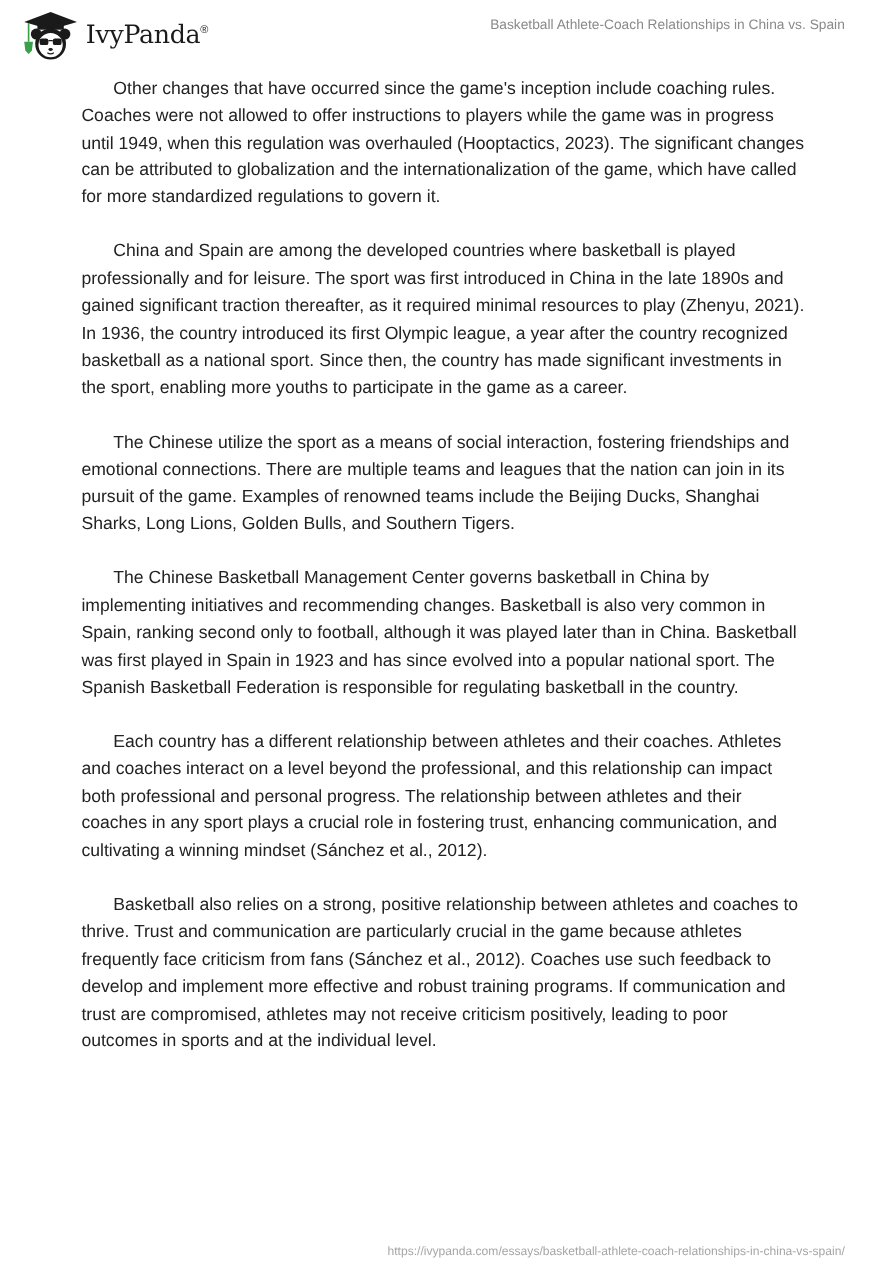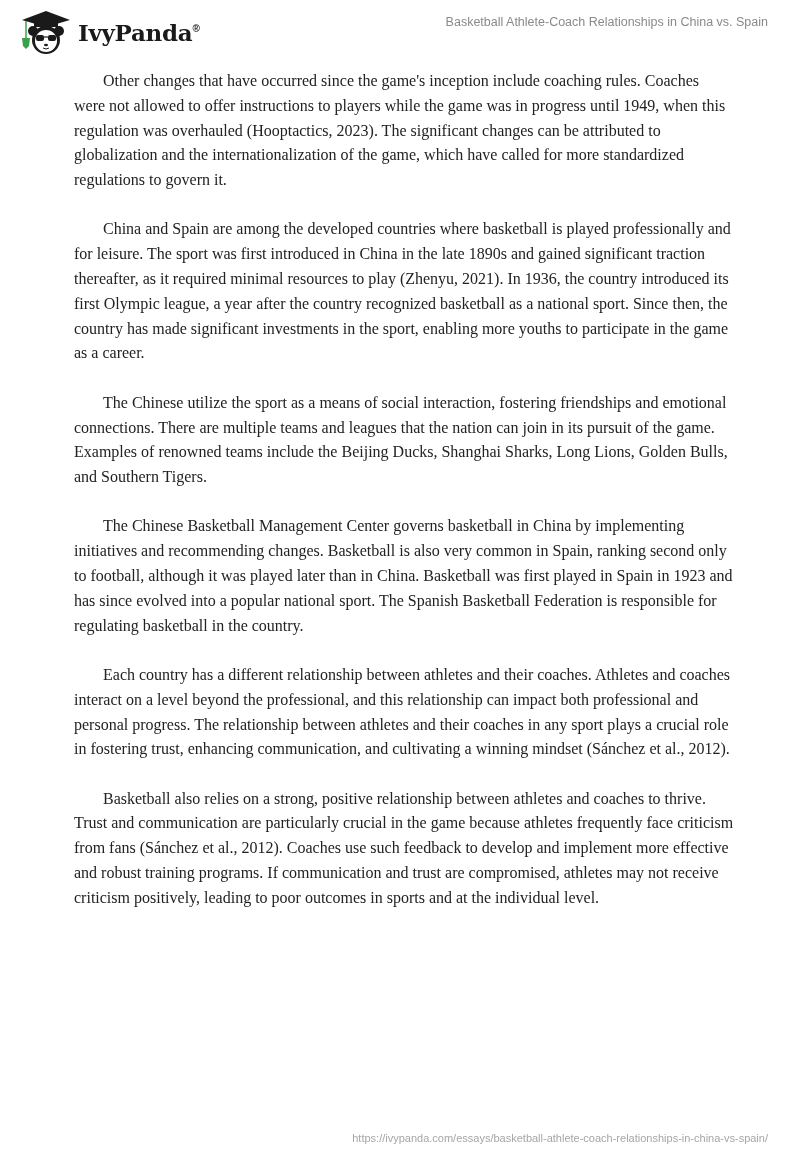--- a/index.html
+++ b/index.html
@@ -4,32 +4,32 @@
 <style>
   html, body { margin: 0; padding: 0; }
   body {
     width: 800px; height: 1160px; background: #ffffff; position: relative; overflow: hidden;
     font-family: "Liberation Sans", sans-serif; color: #222222;
   }
   .header { position: absolute; left: 0; top: 0; width: 800px; height: 62px; }
   .logo { position: absolute; left: 16px; top: 8px; display: flex; align-items: center; }
   .logo-icon { width: 58px; height: 48px; }
   .logo-text {
-    font-family: "DejaVu Serif", "Liberation Serif", serif; font-weight: bold;
+    font-family: "DejaVu Serif", "Liberation Serif", serif; font-weight: normal;
     font-size: 23px; color: #1a1a1a; margin-left: 4px; letter-spacing: -0.3px;
   }
   .logo-reg { font-size: 10px; vertical-align: super; font-family: "Liberation Sans", sans-serif; }
   .doc-title {
     position: absolute; right: 32px; top: 15px; font-size: 12.5px; color: #8a8a8a; padding-left: 36px;
   }
   .content { position: absolute; left: 74px; top: 69px; width: 660px; }
   .para {
     font-size: 16px; line-height: 24.8px; margin: 0 0 24.5px 0; color: #222;
   }
-  .para.indent { text-indent: 29px; font-family: Liberation Serif, serif; }
+  .para.indent { text-indent: 29px; }
   .footer-url {
     position: absolute; right: 32px; top: 1132px; font-size: 11px; color: #a6a6a6; text-align: right;
   }
 </style>
 </head>
 <body>
 
 <div class="header">
   <div class="logo">
     <svg class="logo-icon" viewBox="0 0 58 48">

